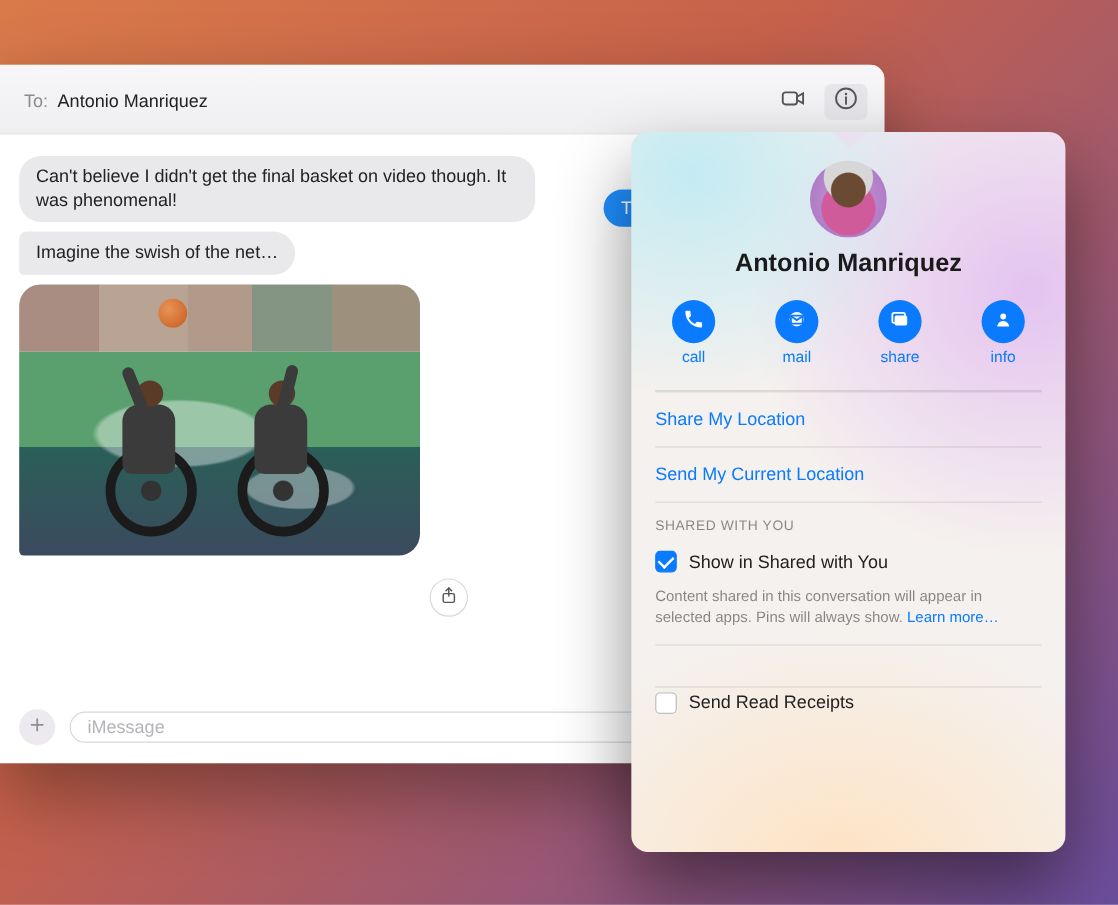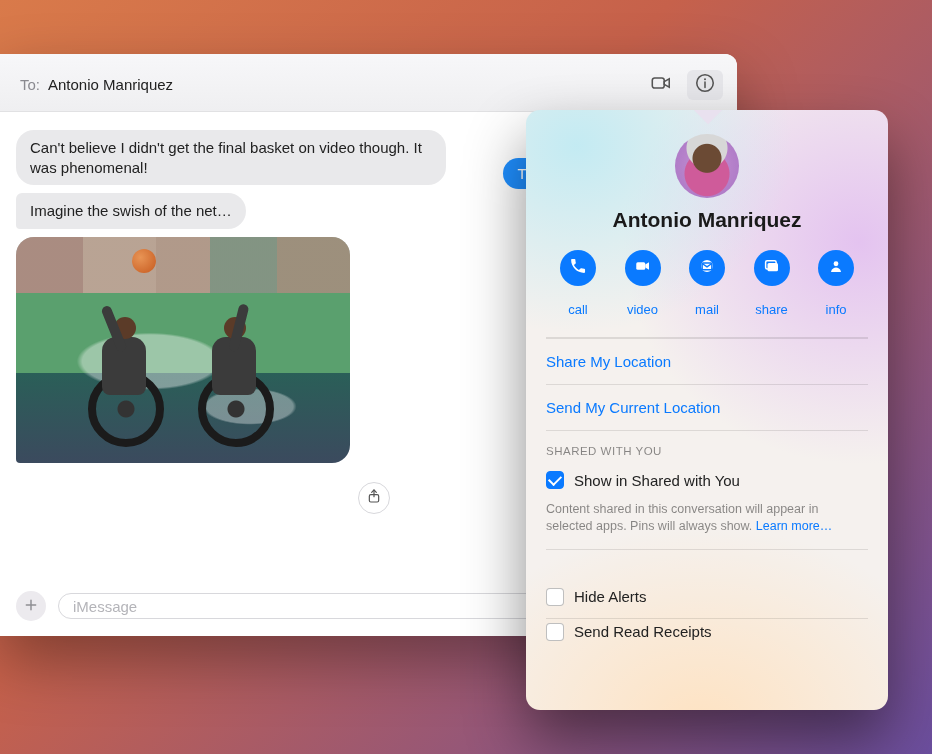--- a/index.html
+++ b/index.html
@@ -176,21 +176,21 @@
   .contact-name {
     text-align: center; font-size: 21px; font-weight: 700; color: #1a1a1a;
   }
 
   .action-row {
     display: flex; justify-content: space-between;
     margin: 18px 6px 20px 6px;
   }
   .action {
     display: flex; flex-direction: column; align-items: center;
-    gap: 16px; width: 56px;
+    gap: 4px; width: 56px;
   }
   .action .circle {
     width: 36px; height: 36px; border-radius: 50%;
     background: #0a7aff; display: flex; align-items: center; justify-content: center;
   }
   .action .circle svg { width: 18px; height: 18px; }
   .action .lbl { font-size: 13px; color: #0a7aff; }
 
   .divider { height: 1px; background: rgba(0,0,0,0.10); margin: 0 2px; }
 
@@ -317,31 +317,20 @@
         <svg viewBox="0 0 24 24" fill="#fff">
               <path d="M6.6 10.8c1.4 2.8 3.8 5.2 6.6 6.6l2.2-2.2c.3-.3.7-.4 1.1-.3 1.2.4 2.5.6 3.8.6.6 0 1.1.5 1.1 1.1v3.5c0 .6-.5 1.1-1.1 1.1C10.6 21.2 2.8 13.4 2.8 3.7c0-.6.5-1.1 1.1-1.1h3.5c.6 0 1.1.5 1.1 1.1 0 1.3.2 2.6.6 3.8.1.4 0 .8-.3 1.1L6.6 10.8z"></path>
             </svg>
       </span>
         </div>
       <span class="lbl">call</span>
     </div>
     <div class="action">
       <div class="circle">
           <span>
-        <svg viewBox="0 0 24 24" fill="#fff">
-              <rect x="3" y="7" width="12" height="10" rx="2"></rect>
-              <path d="M15 10l5-3v10l-5-3z"></path>
-            </svg>
-      </span>
-        </div>
-      <span class="lbl">video</span>
-    </div>
-    <div class="action">
-      <div class="circle">
-          <span>
         <svg viewBox="0 0 24 24" fill="none" stroke="#fff" stroke-width="2">
               <circle cx="12" cy="12" r="8" fill="#fff" stroke="none"></circle>
               <path d="M6 9l6 4 6-4" stroke="#0a7aff"></path>
               <rect x="5.5" y="8" width="13" height="9" rx="1.5" stroke="#0a7aff"></rect>
             </svg>
       </span>
         </div>
       <span class="lbl">mail</span>
     </div>
     <div class="action">
@@ -381,22 +370,18 @@
     <span class="chk checked"></span>
     <span>Show in Shared with You</span>
   </div>
   <div class="help-text">
     <span>Content shared in this conversation will appear in selected apps. Pins will always show. </span><a>Learn more…</a>
   </div>
   <div class="divider"></div>
 
   <div class="gap-block"></div>
 
-  <div class="check-row">
-    <span class="chk"></span>
-    <span>Hide Alerts</span>
-  </div>
   <div class="divider"></div>
   <div class="check-row" style="padding-bottom:0">
     <span class="chk"></span>
     <span>Send Read Receipts</span>
   </div>
 </div>
 
 </body></html>

